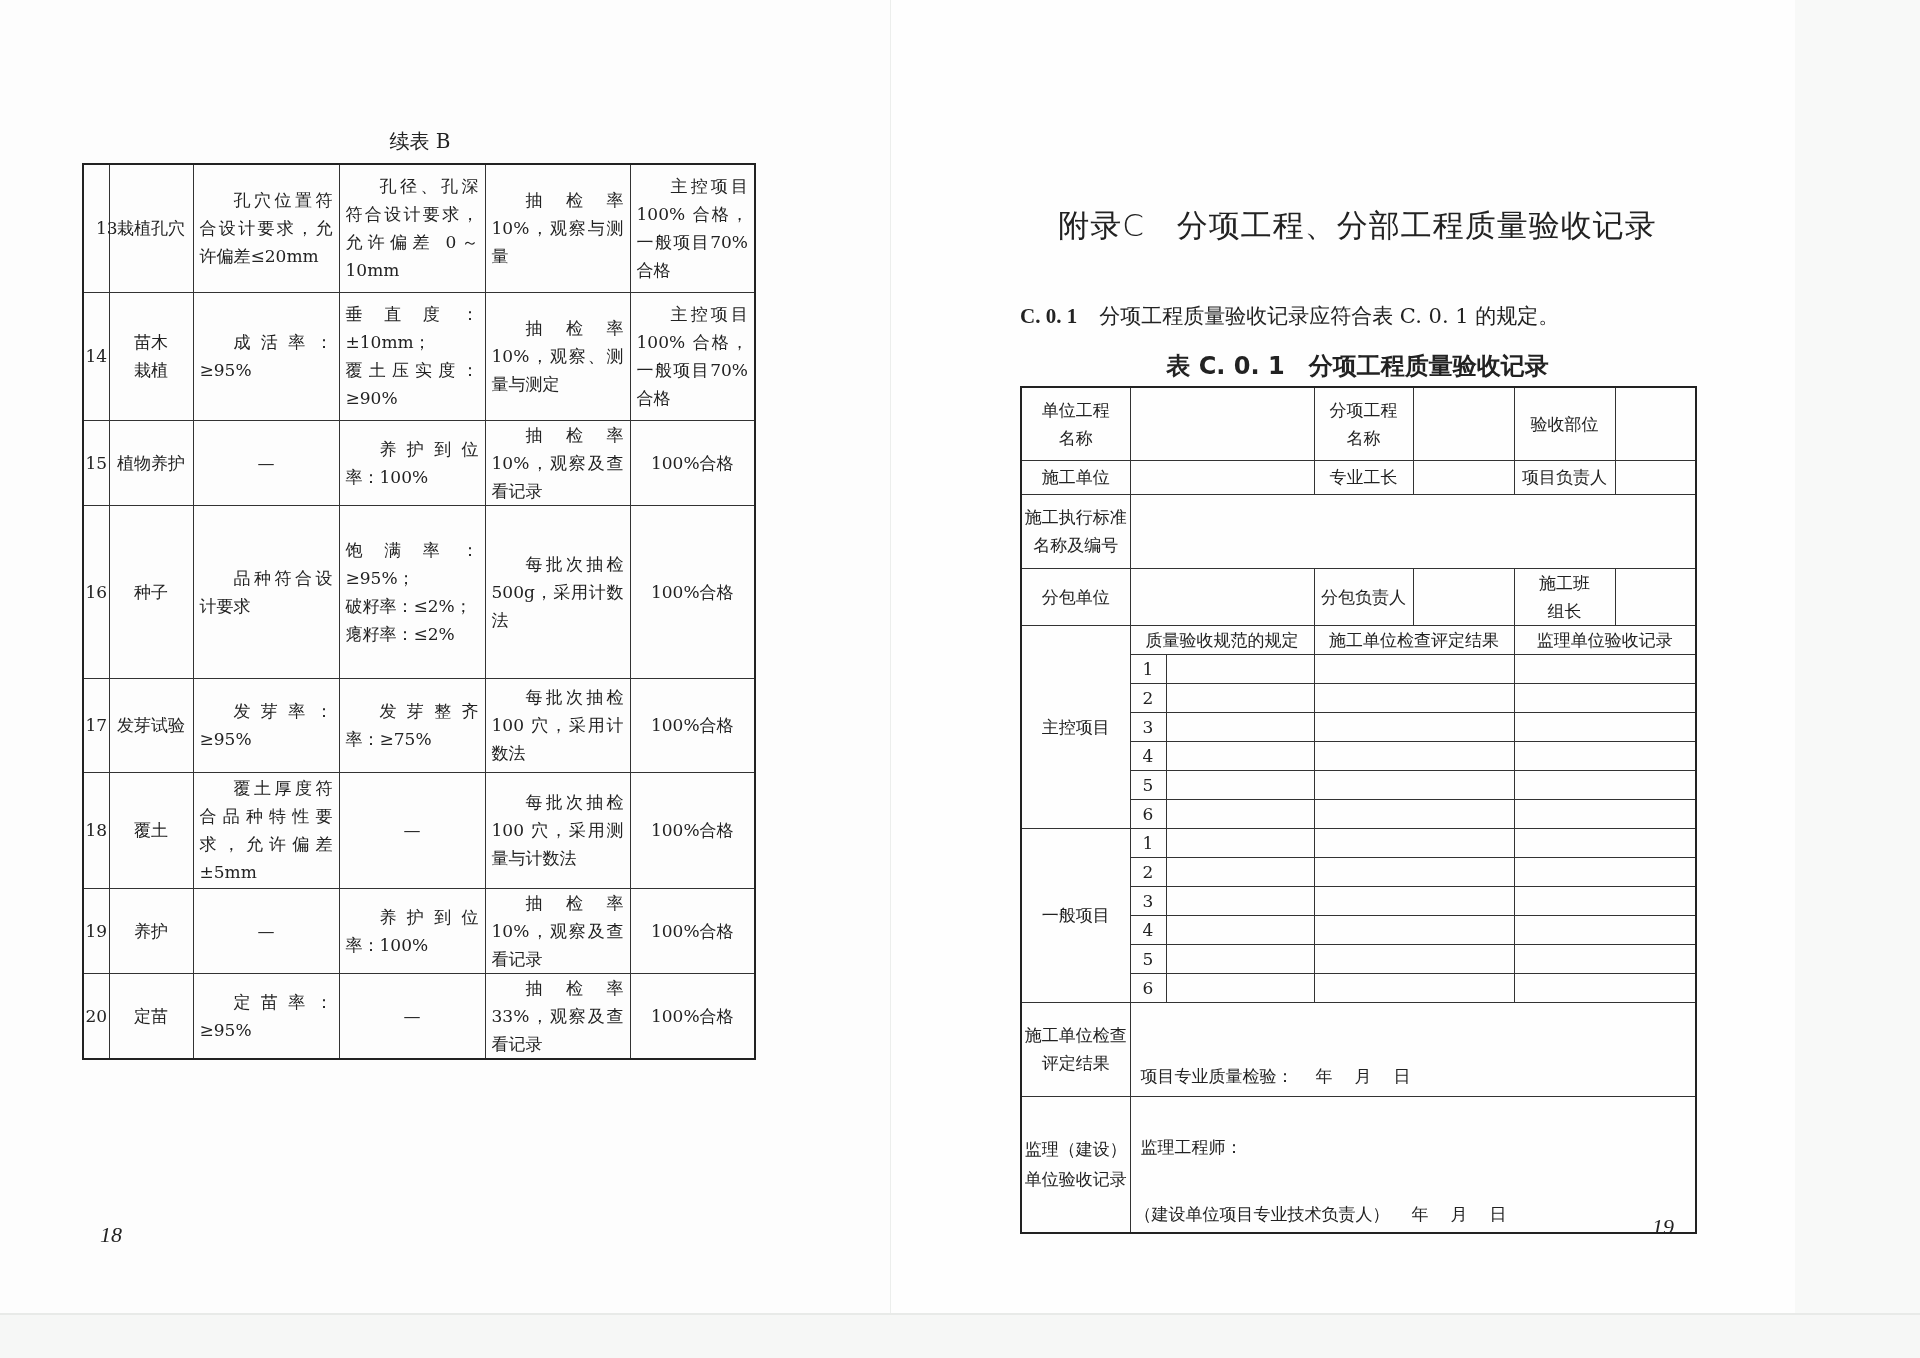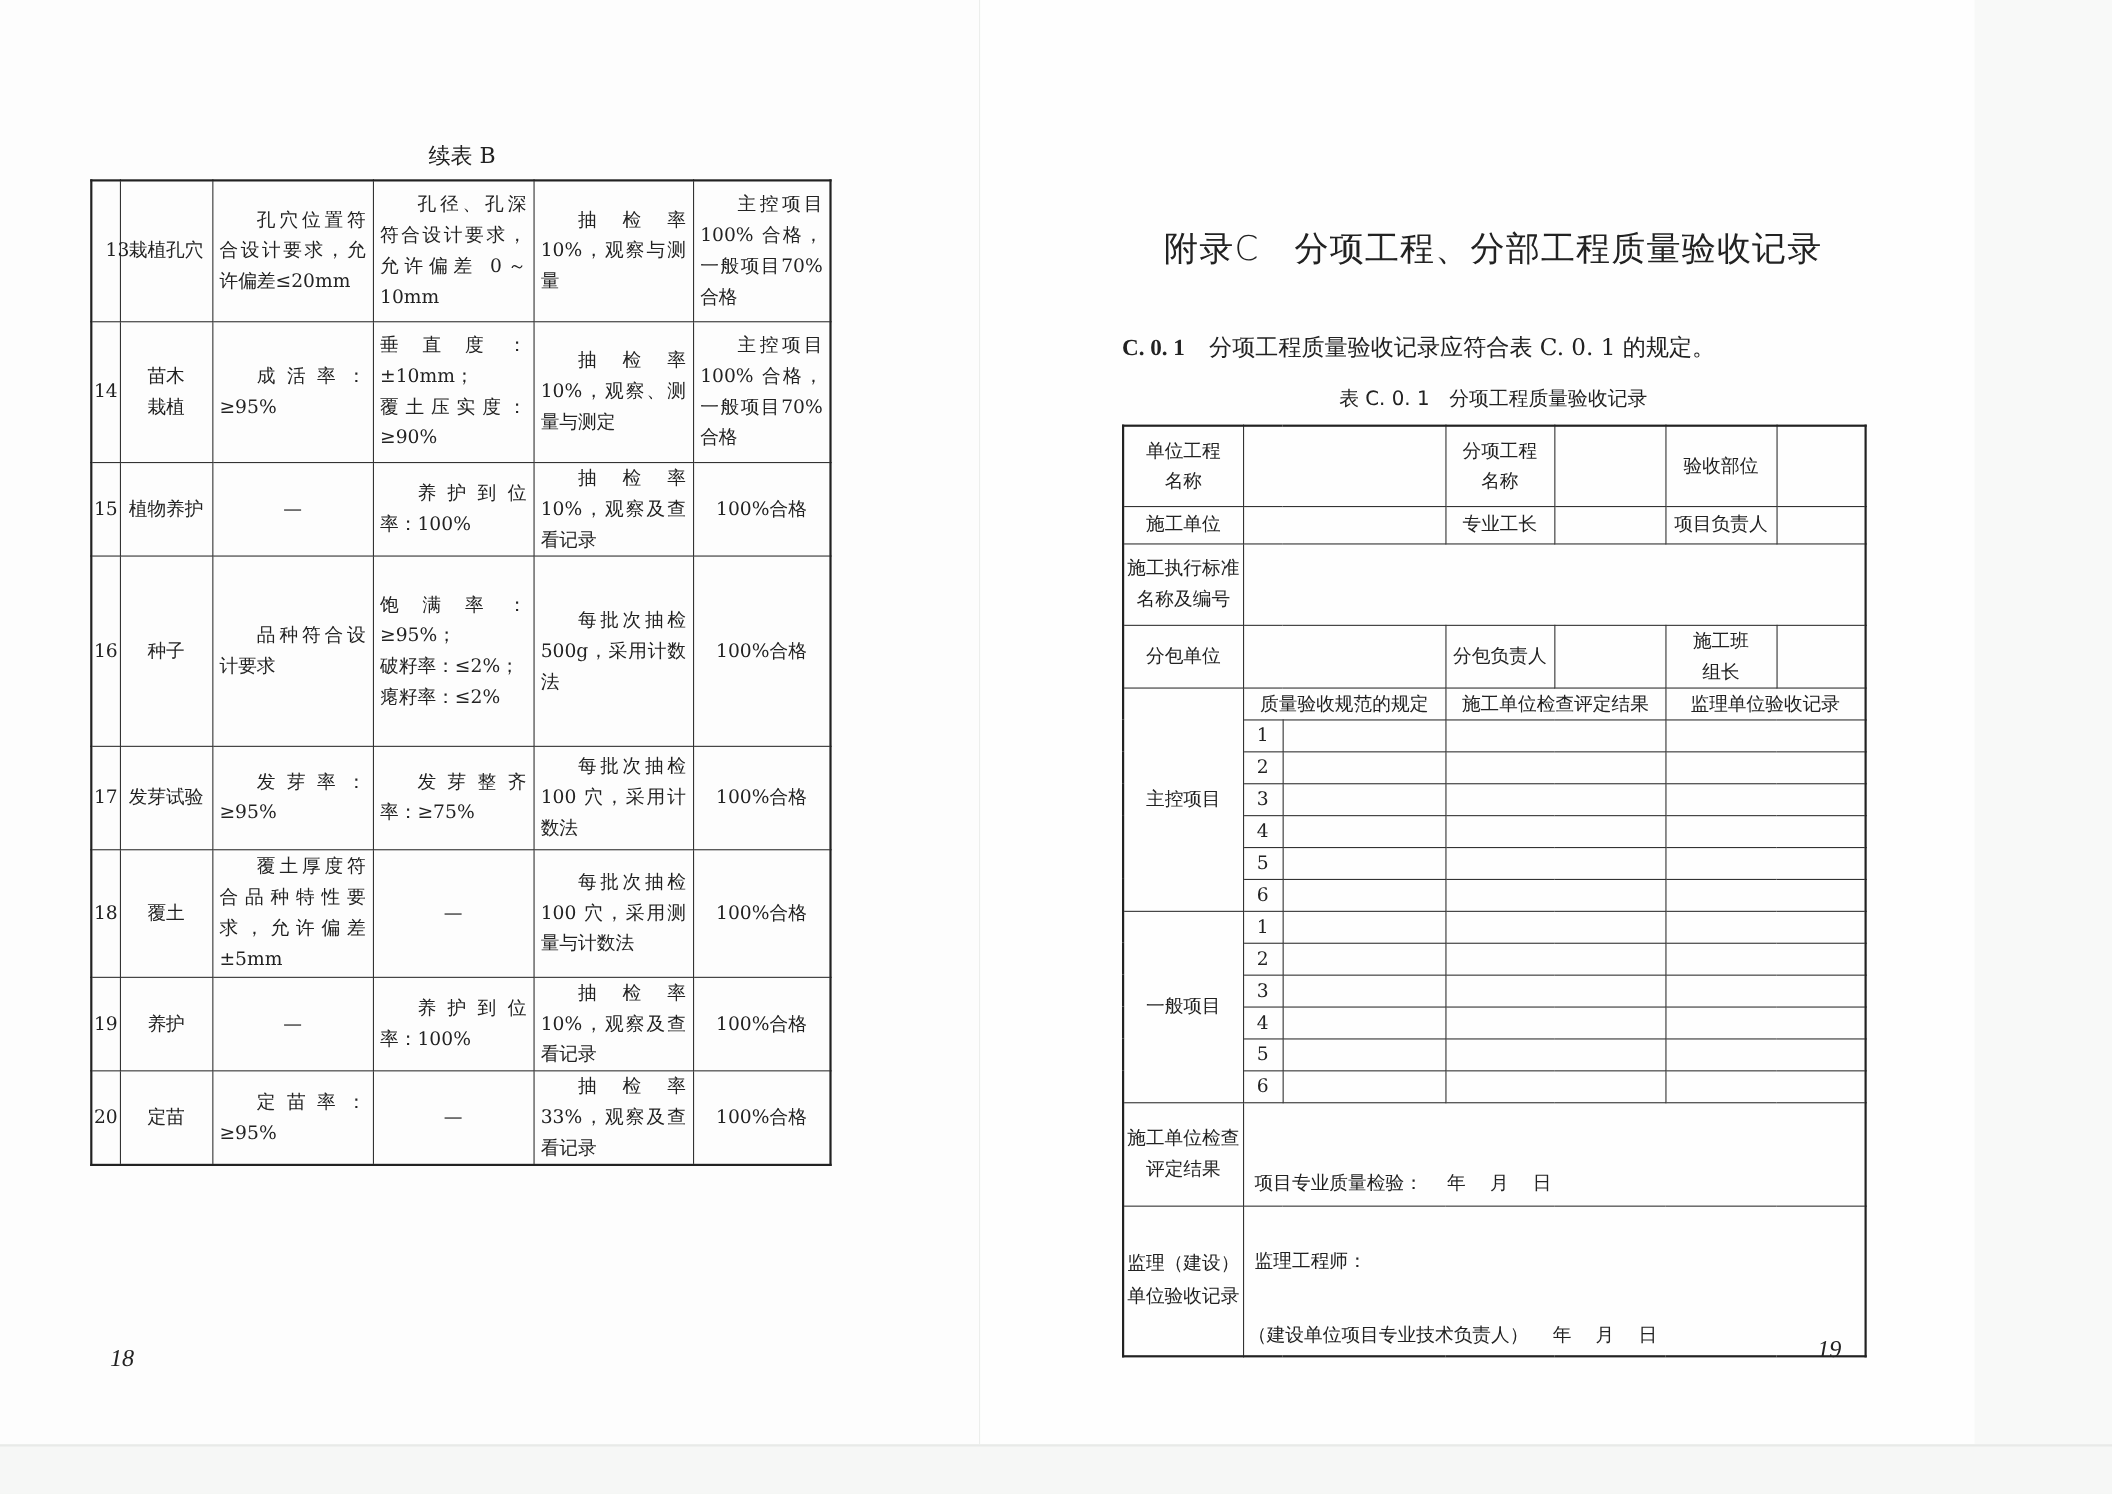--- a/index.html
+++ b/index.html
@@ -16,21 +16,21 @@
   .tb-left{left:82px;top:163px;width:672px;border:2px solid #222;}
   .tb-right{left:1020px;top:386px;width:675px;border:2px solid #222;}
   .c{text-align:center;}
   .j{text-align:justify;text-align-last:left;}
   .ind{text-indent:2em;}
   .pre{white-space:pre-line;}
   .title-b{left:340px;top:128px;width:160px;text-align:center;font-size:20px;}
   .appendix{left:1020px;top:205px;width:675px;text-align:center;font-size:31px;font-family:"DejaVu Sans","Liberation Sans",sans-serif;font-weight:300;letter-spacing:1px;}
   .clause{left:1020px;top:302px;font-size:21px;}
   .clause b{font-family:"Liberation Serif",serif;font-weight:bold;margin-right:22px;}
-  .tcap{left:1020px;top:350px;width:675px;text-align:center;font-size:18px;font-family:"DejaVu Sans","Liberation Sans",sans-serif;font-weight:normal;}
+  .tcap{left:1020px;top:350px;width:675px;text-align:center;font-size:24px;font-family:"DejaVu Sans","Liberation Sans",sans-serif;font-weight:bold;}
   .pagenum{font-style:italic;font-size:22px;font-family:"Liberation Serif",serif;}
   .sig{display:flex;padding:0 10px 0 4px;}
   .date span{margin-left:22px;}
   .tb-right td{font-size:17px;}
 </style>
 </head>
 <body>
 
 <div class="page" id="page-left"></div>
 <div class="page" id="page-right"></div>

